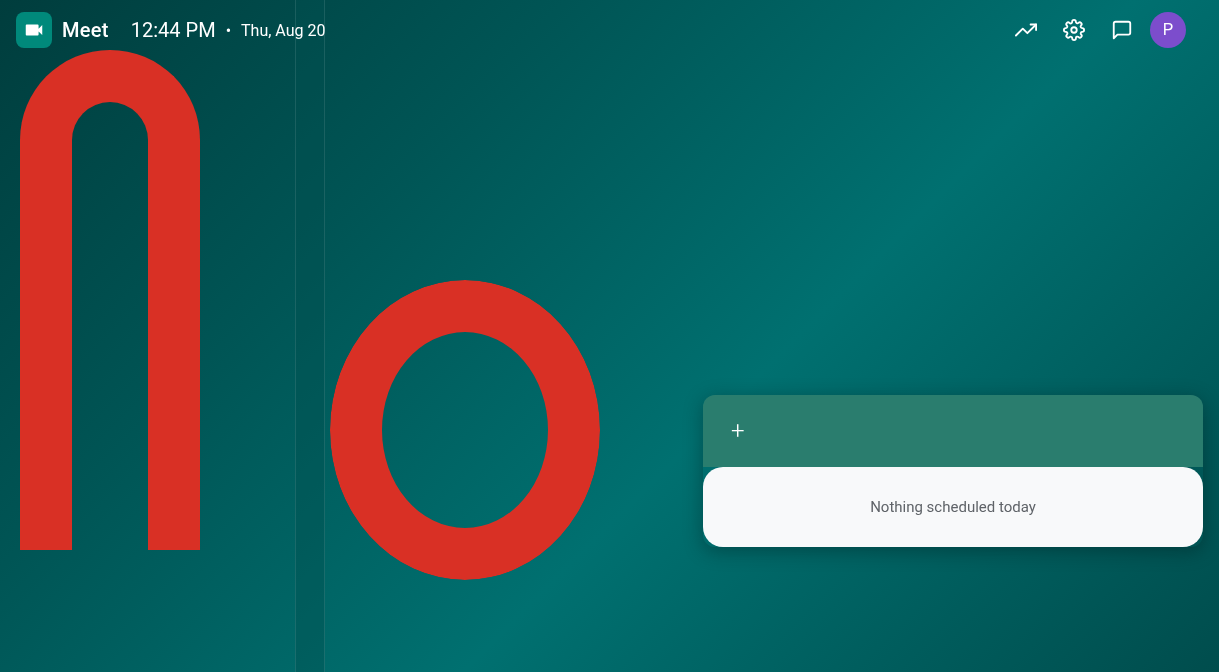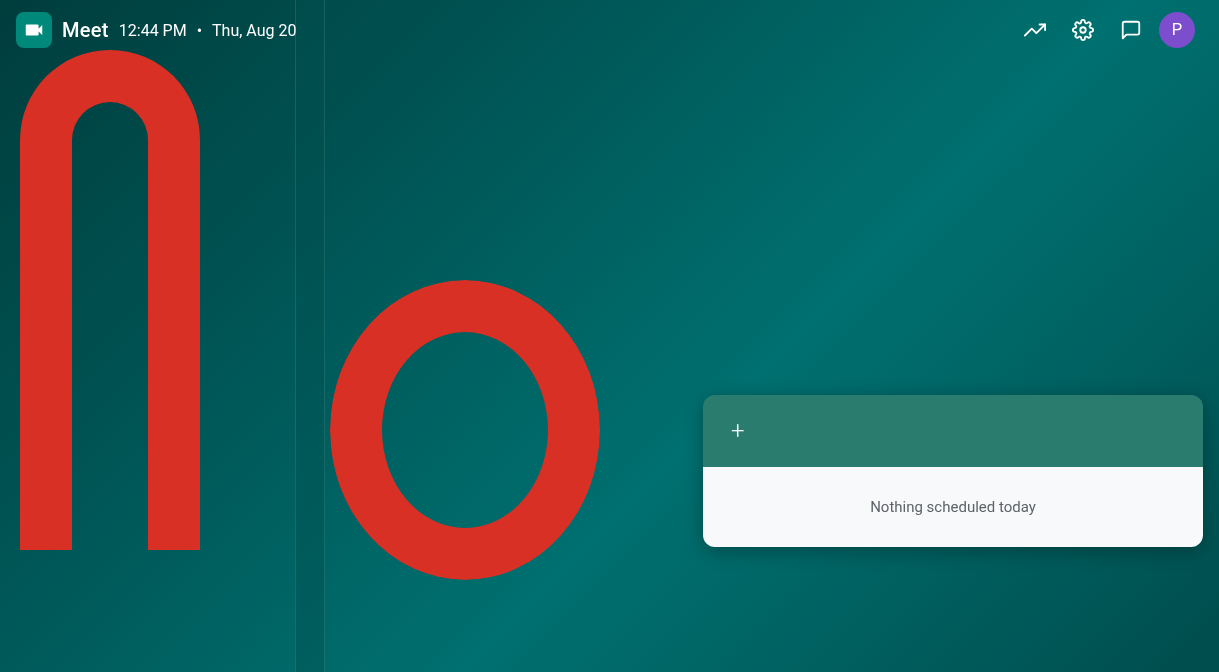--- a/index.html
+++ b/index.html
@@ -62,21 +62,21 @@
       background: rgba(0,80,80,0.4);
       border-left: 1px solid rgba(255,255,255,0.1);
       border-right: 1px solid rgba(255,255,255,0.1);
     }
 
     
     #header {
       position: absolute;
       top: 0;
       left: 0;
-      right: 8px;
+      right: 17px;
       height: 60px;
       display: flex;
       align-items: center;
       padding: 0 16px;
       z-index: 10;
       background: transparent;
     }
 
     .header-left {
       display: flex;
@@ -102,22 +102,23 @@
 
     .header-title {
       color: #ffffff;
       font-size: 20px;
       font-weight: 500;
       letter-spacing: 0.3px;
     }
 
     .header-time {
       color: #ffffff;
-      font-size: 16px;
+      font-size: 20px;
       font-weight: 400;
+      margin-left: 12px;
     }
 
     .header-dot {
       color: #ffffff;
       font-size: 16px;
     }
 
     .header-date {
       color: #ffffff;
       font-size: 16px;
@@ -196,20 +197,21 @@
       width: 100%;
       padding: 22px 28px;
       background: #f8f9fa;
       display: flex;
       align-items: center;
       justify-content: center;
       color: #5f6368;
       font-size: 15px;
       font-weight: 400;
       min-height: 80px;
+      border-radius: 20px;
     }
   </style>
 </head>
 <body>
 
 <div id="bg"></div>
 
 <div class="shape-container">
 
   <div class="arch-left"></div>

